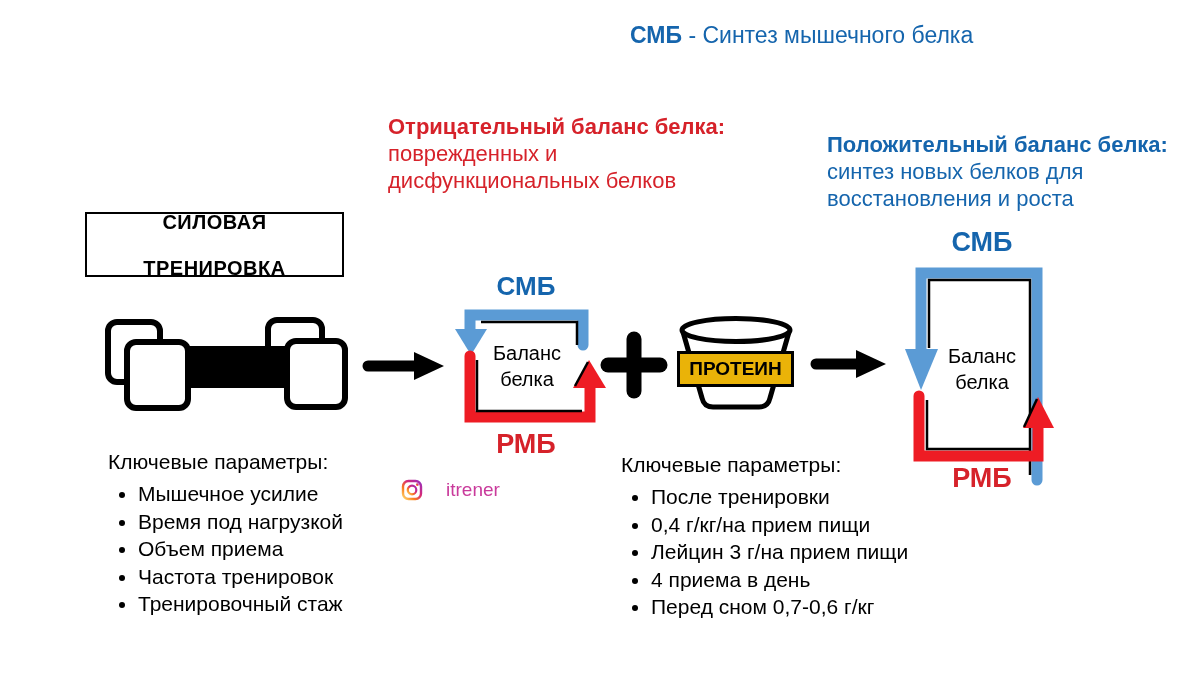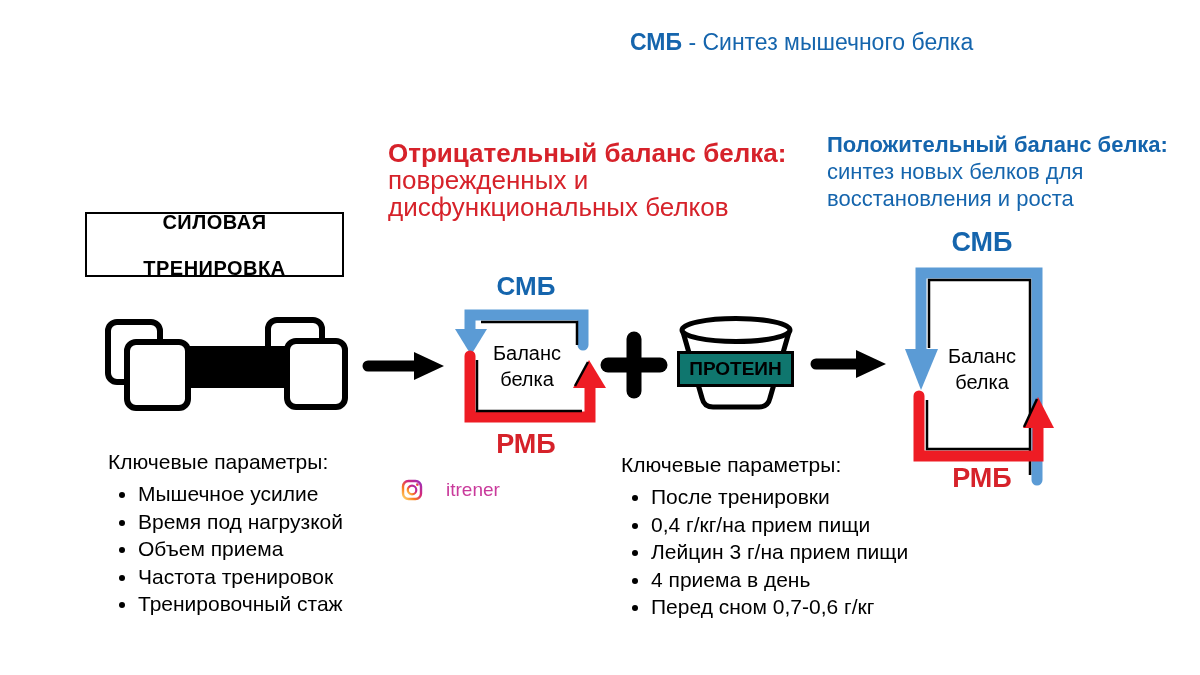--- a/index.html
+++ b/index.html
@@ -14,42 +14,42 @@
   html,body{background:#ffffff;}
   body{font-family:"Liberation Sans", sans-serif;color:#000;}
   .canvas{position:relative;width:1200px;height:675px;background:#ffffff;overflow:hidden;}
   .abs{position:absolute;}
   .blue{color:var(--blue-text);}
   .red{color:var(--red-text);}
   .b{font-weight:bold;}
   .ctr{text-align:center;}
 
   
-  .legend{left:630px;top:28px;font-size:23px;line-height:28px;white-space:nowrap;}
-
-  
-  .neg-block{left:388px;top:140px;width:345px;font-size:26px;line-height:27px;color:var(--red-text);}
+  .legend{left:630px;top:21px;font-size:23px;line-height:28px;white-space:nowrap;}
+
+  
+  .neg-block{left:388px;top:113px;width:345px;font-size:22px;line-height:27px;color:var(--red-text);}
   .pos-block{left:827px;top:131px;width:350px;font-size:22px;line-height:27px;color:var(--blue-text);}
   .neg-block .title,.pos-block .title{font-weight:bold;white-space:nowrap;}
 
   
   .train-box{left:85px;top:212px;width:259px;height:65px;border:2px solid #000;
     display:flex;flex-direction:column;align-items:center;justify-content:center;
     font-weight:bold;font-size:20px;line-height:26px;letter-spacing:.5px;gap:20px;}
 
   
   .smb-mid{left:460px;top:271px;width:132px;font-size:26px;}
   .rmb-mid{left:460px;top:429px;width:132px;font-size:27px;}
   .bal-mid{left:466px;top:340px;width:122px;font-size:20px;line-height:26px;}
   .smb-right{left:916px;top:227px;width:132px;font-size:27px;}
   .rmb-right{left:916px;top:463px;width:132px;font-size:27px;}
   .bal-right{left:922px;top:343px;width:120px;font-size:20px;line-height:26px;}
 
   
-  .protein-label{left:677px;top:351px;width:117px;height:36px;border:3px solid #000;background:#0f766e;
+  .protein-label{left:677px;top:351px;width:117px;height:36px;border:3px solid #000;background:#eab308;
     display:flex;align-items:center;justify-content:center;font-weight:bold;font-size:19px;}
 
   
   .params{font-size:21px;}
   .params .heading{font-weight:normal;font-size:21px;line-height:26px;}
   .params ul{list-style:disc;margin:5px 0 0 0;padding-left:30px;}
   .params li{line-height:27.5px;}
   .params-left{left:108px;top:449px;}
   .params-right{left:621px;top:452px;}
 

